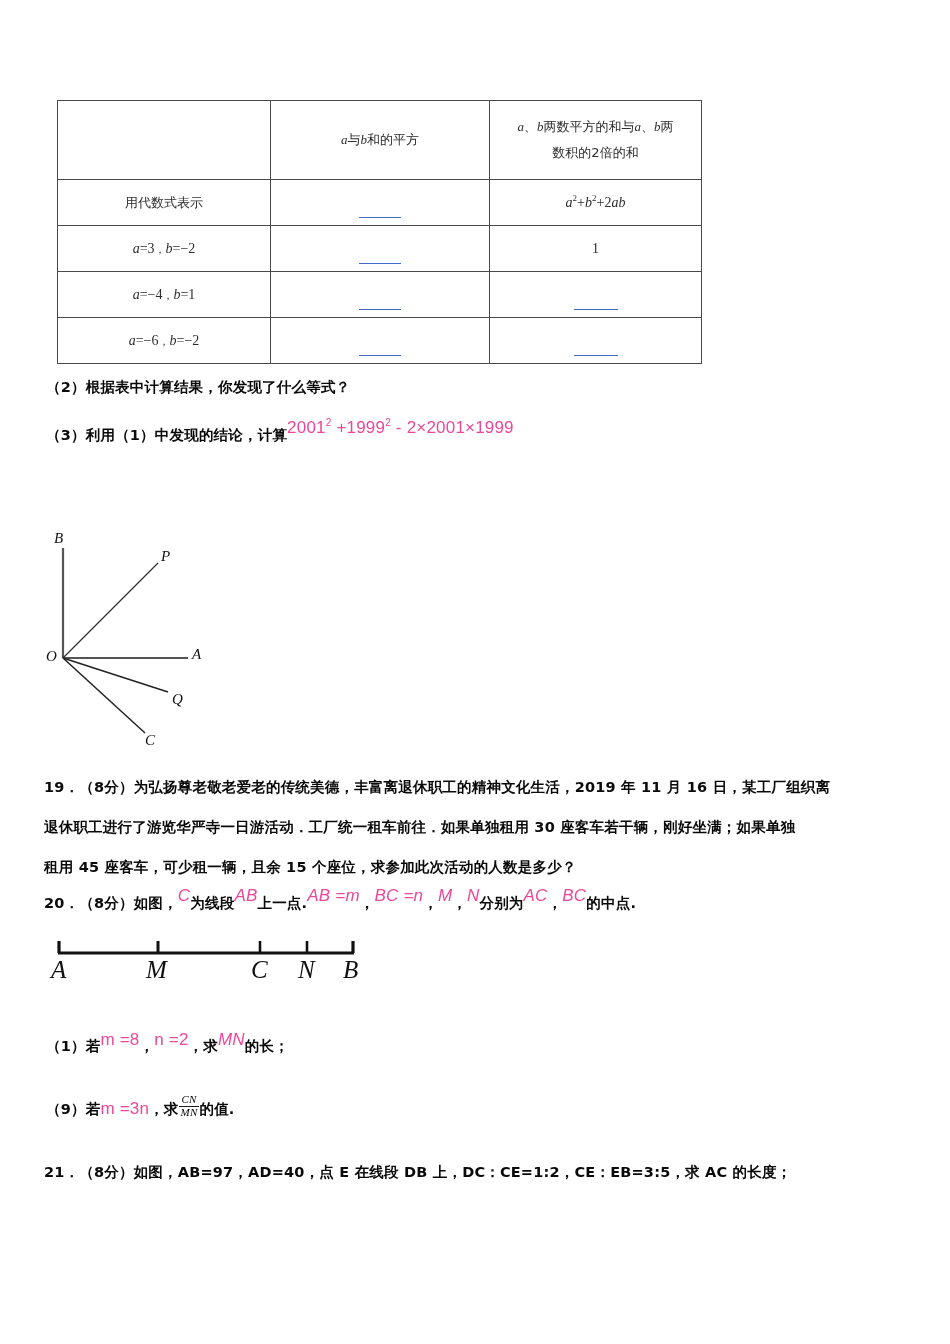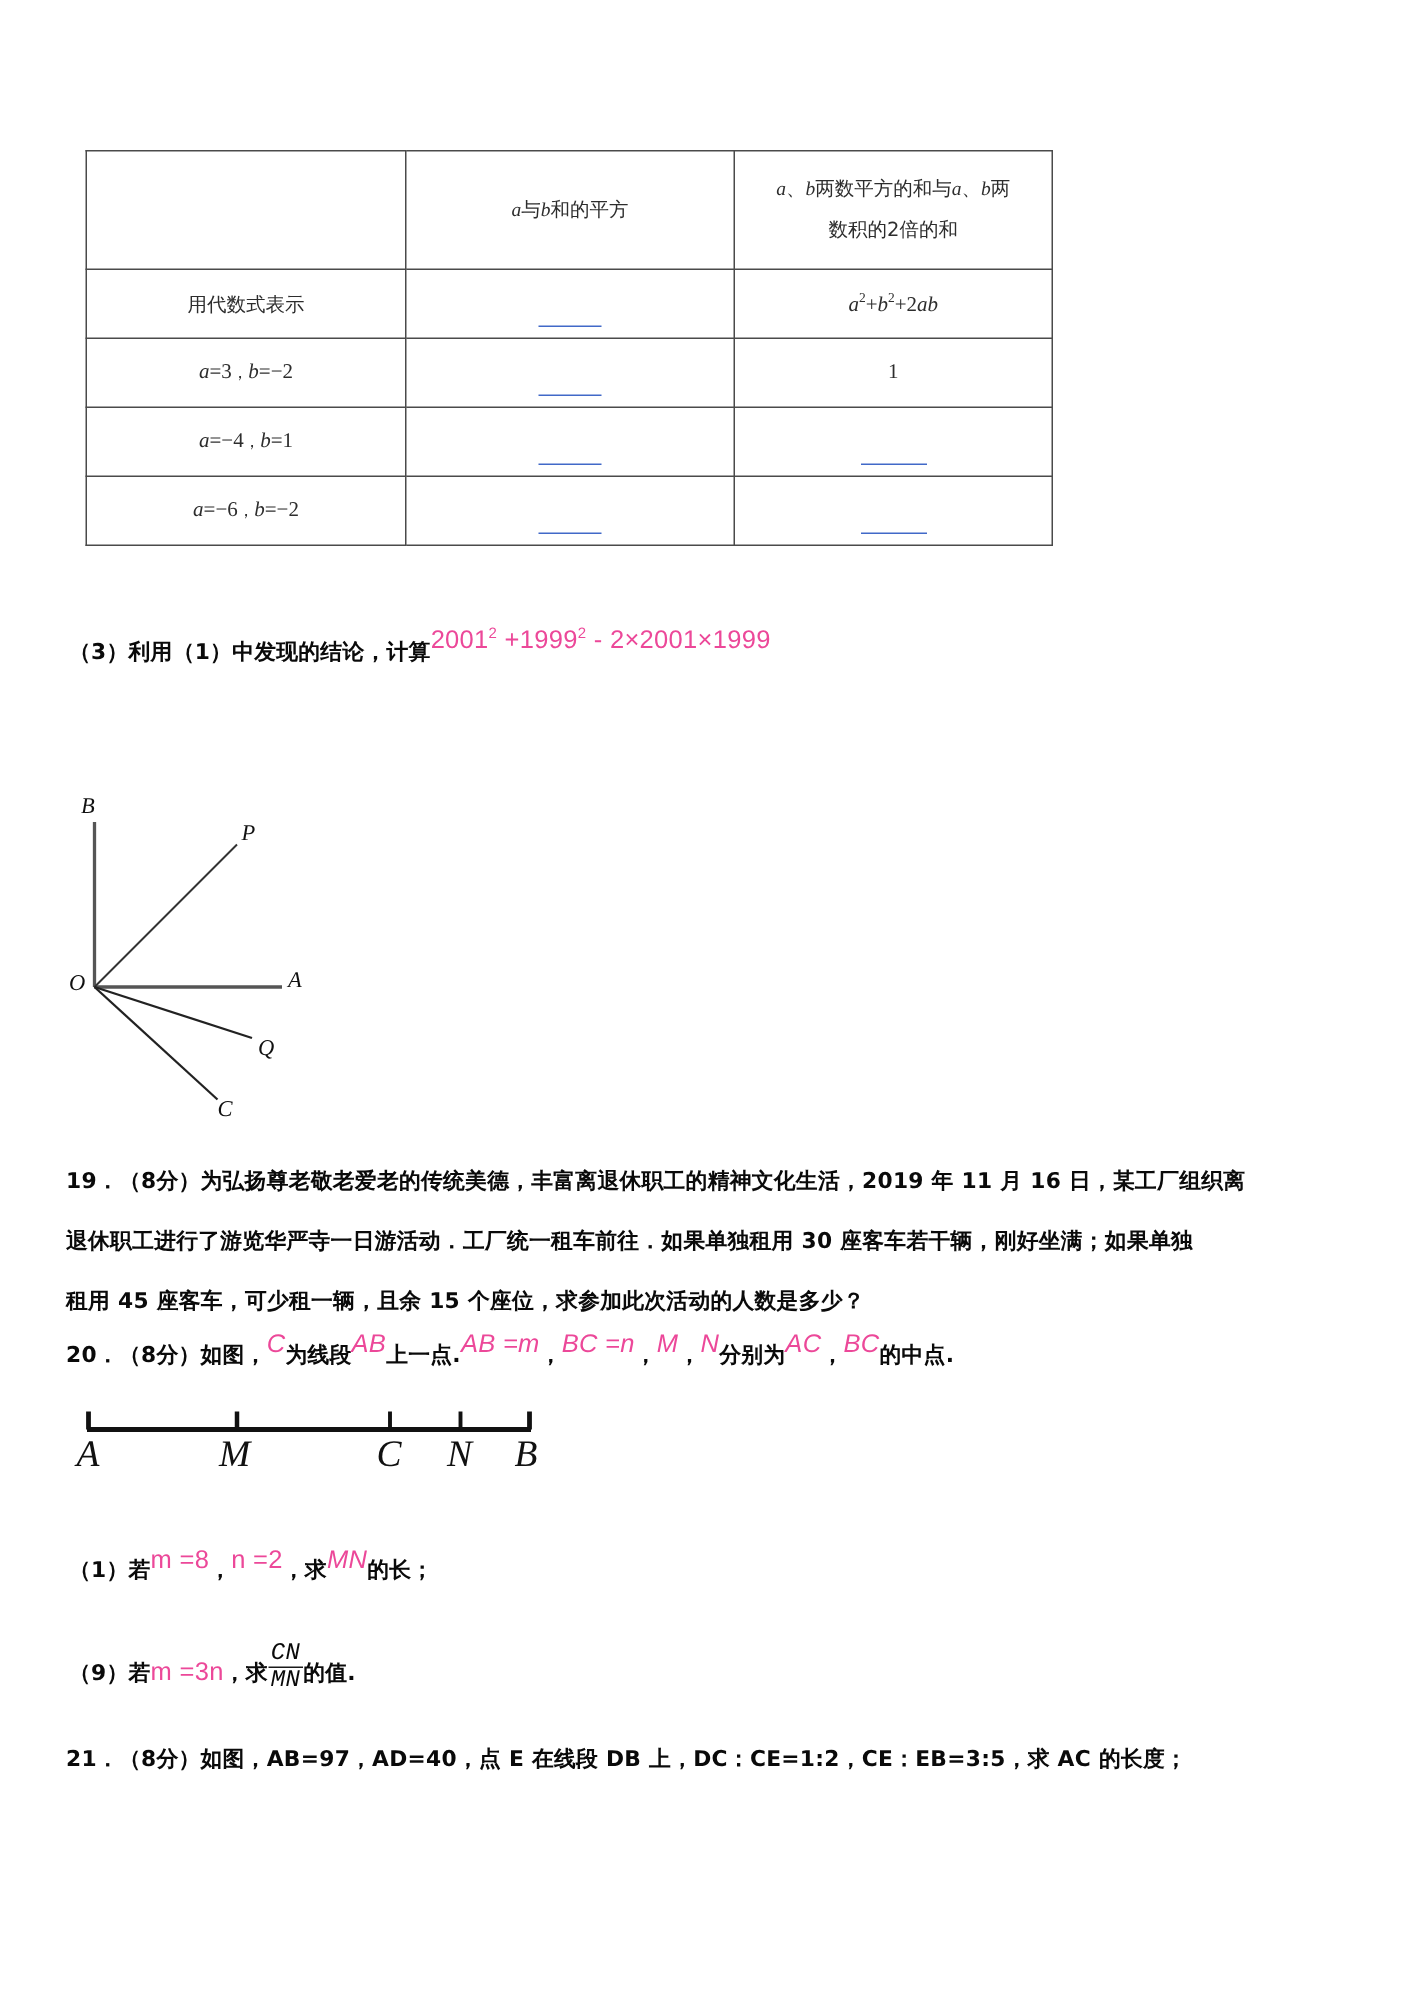--- a/index.html
+++ b/index.html
@@ -88,24 +88,24 @@
   .ital { font-style: italic; }
 
   .raise { position: relative; top: -7px; }
   .raise-s { position: relative; top: -6px; }
 
   
   .frac {
     display: inline-block;
     vertical-align: middle;
     text-align: center;
-    font-family: Liberation Mono, monospace;
+    font-family: Liberation Serif, serif;
     font-style: italic;
     font-weight: normal;
-    font-size: 16px;
+    font-size: 11px;
     line-height: 1.08;
     position: relative;
     top: -4px;
   }
   .frac .num { display: block; padding: 0 2px; }
   .frac .den { display: block; padding: 0 2px; border-top: 1.3px solid #1a1a1a; }
 
   
   .fig-angle {
     position: absolute;
@@ -203,20 +203,21 @@
           <span class="blank-line"></span>
         </td>
         <td class="col-c">
           <span class="blank-line wide"></span>
         </td>
       </tr>
     </tbody>
       </table>
   </div>
 
+  <div class="para" style="left:46px; top:378px;">（2）根据表中计算结果，你发现了什么等式？</div>
 
   <div class="para" style="left:46px; top:424px;">
     <span>（3）利用（1）中发现的结论，计算</span><span class="inl-math raise">2001<sup>2</sup> +1999<sup>2</sup> - 2×2001×1999</span>
   </div>
 
 
   <div class="fig-angle">
     <svg width="250" height="240" viewBox="0 0 250 240">
 
       <line x1="23" y1="130" x2="23" y2="20" stroke="#555" stroke-width="2.2"></line>

